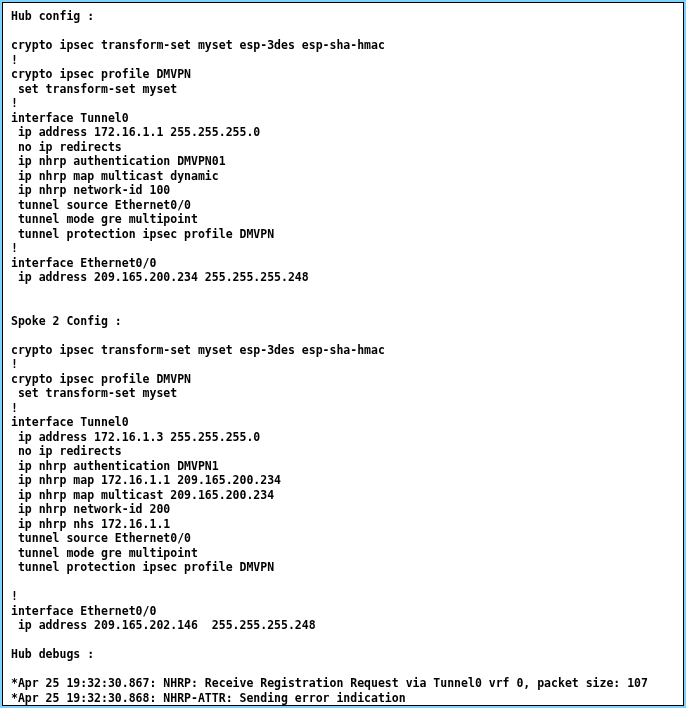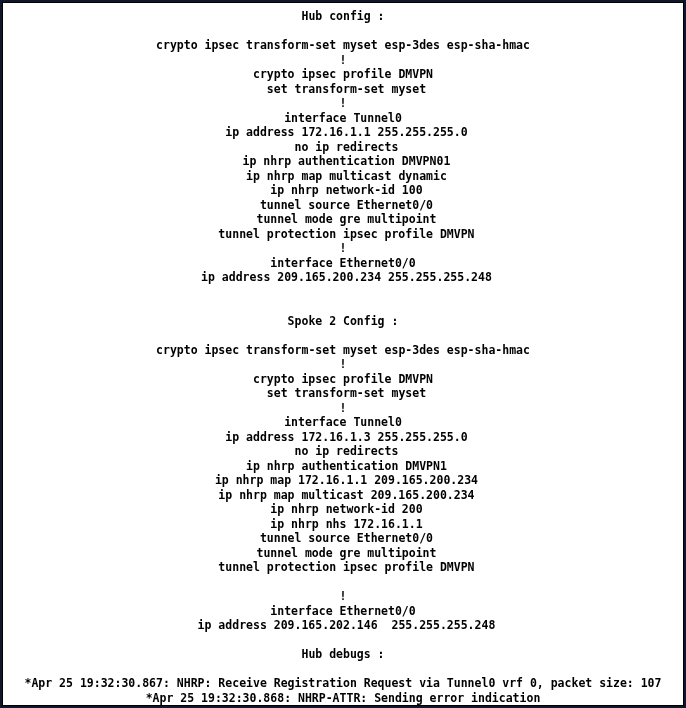--- a/index.html
+++ b/index.html
@@ -4,24 +4,23 @@
 <style>
   html, body {
     margin: 0;
     padding: 0;
     background: #ffffff;
   }
   #page {
     width: 686px;
     height: 708px;
     box-sizing: border-box;
-    background: #0f172a;
+    background: #7dd3fc;
     position: relative;
     overflow: hidden;
-    text-align: center;
   }
   #frame {
     position: absolute;
     left: 2px;
     top: 2px;
     width: 682px;
     height: 704px;
     box-sizing: border-box;
     border: 1px solid #000000;
     background: #ffffff;

